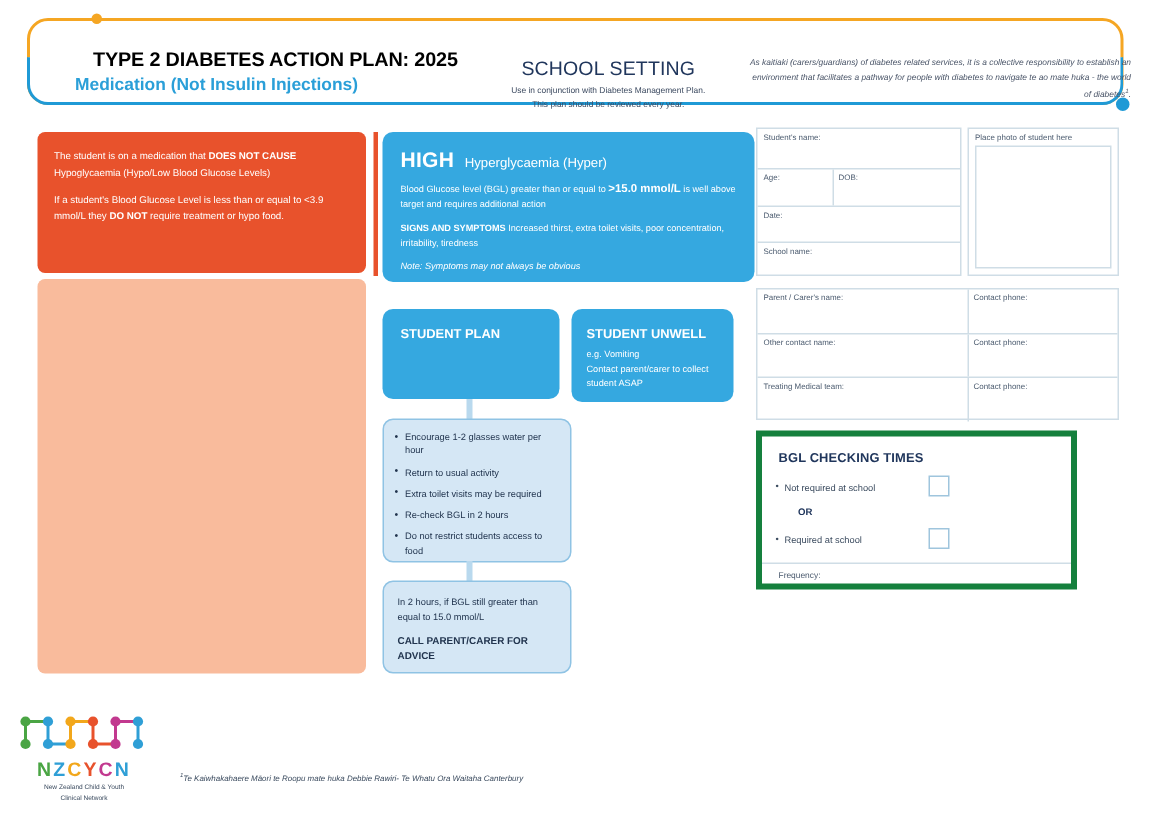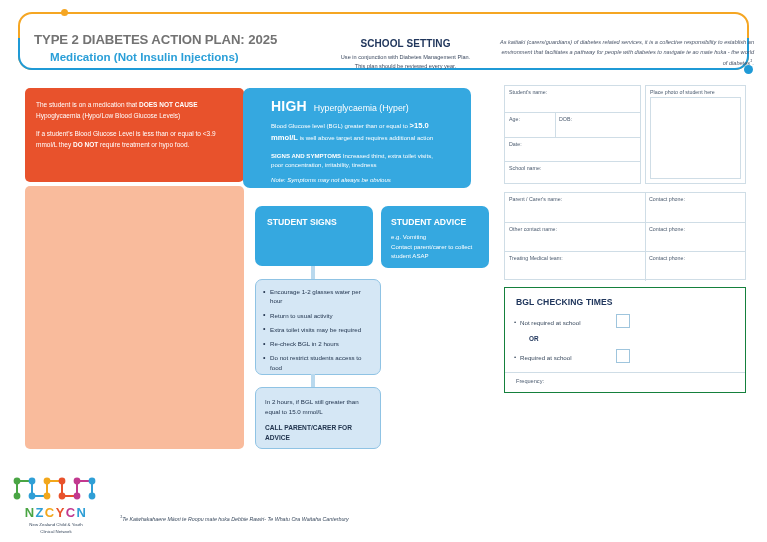--- a/index.html
+++ b/index.html
@@ -27,30 +27,30 @@
     border-right: 2.2px solid #1f9ad6;
     border-top: none;
     height: 58px;
     clip-path: polygon(0% 45%, 100% 45%, 100% 100%, 0% 100%);
   }
   .dot { position: absolute; border-radius: 50%; }
   .dot-orange { width: 7px; height: 7px; background: #f5a623; left: 43px; top: -3px; }
   .dot-blue { width: 9px; height: 9px; background: #1f9ad6; left: 726px; top: 53px; }
 
   .hdr-title {
-    position: absolute; left: 16px; top: 20px;
+    position: absolute; left: 44px; top: 20px;
     font-size: 13.2px; font-weight: bold; letter-spacing: -0.1px;
-    color: #737373;
+    color: #000000;
   }
   .hdr-sub {
     position: absolute; left: 32px; top: 38px;
     font-size: 11.6px; font-weight: bold; color: #2a9fd8;
   }
   .hdr-center { position: absolute; left: 300px; top: 26px; width: 175px; text-align: center; }
-  .hdr-center-title { font-size: 10px; font-weight: bold; color: #20365c; letter-spacing: 0.1px; }
+  .hdr-center-title { font-size: 13px; font-weight: normal; color: #20365c; letter-spacing: 0.1px; }
   .hdr-center-line { font-size: 5.6px; color: #3c4a60; line-height: 1.55; margin-top: 4px; }
   .hdr-right {
     position: absolute; left: 478px; top: 26px; width: 258px;
     text-align: right; font-style: italic; font-size: 5.6px;
     color: #4a5568; line-height: 1.7;
   }
   .hdr-right sup { font-size: 4.2px; }
 
   
   .orange-box {
@@ -62,22 +62,22 @@
     font-size: 6.5px; color: #ffffff; line-height: 1.62; margin-bottom: 8px;
   }
   .orange-line b { font-weight: bold; }
   .peach-box {
     position: absolute; left: 25px; top: 186px; width: 219px; height: 263px;
     background: #f9bb9c; border-radius: 5px;
   }
 
   
   .high-box {
-    position: absolute; left: 243px; top: 88px; width: 228px; height: 100px;
-    background: #35a8e0; border-radius: 7px; padding: 10px 28px;
+    position: absolute; left: 255px; top: 88px; width: 248px; height: 100px;
+    background: #35a8e0; border-radius: 7px; padding: 10px 12px;
   }
   .high-head { display: flex; align-items: baseline; gap: 7px; margin-bottom: 6px; }
   .high-head .big { font-size: 14px; font-weight: bold; color: #ffffff; letter-spacing: 0.2px; }
   .high-head .small { font-size: 8.8px; font-weight: normal; color: #ffffff; }
   .high-p { font-size: 6.1px; color: #ffffff; line-height: 1.62; margin-bottom: 6px; }
   .high-p b { font-weight: bold; font-size: 7.6px; }
   .high-p .sslabel { font-weight: bold; }
   .high-note { font-size: 6.1px; color: #ffffff; font-style: italic; }
 
   .well-box {
@@ -143,22 +143,22 @@
   .photo-box {
     position: absolute; left: 645px; top: 85px; width: 101px; height: 99px;
     border: 1px solid #cfdde6; background: #fff;
   }
   .photo-inner {
     position: absolute; left: 4px; top: 11px; right: 4px; bottom: 4px;
     border: 1px solid #cfdde6;
   }
 
   .bgl-panel {
-    position: absolute; left: 504px; top: 287px; width: 242px; height: 106px;
-    border: 1px solid #15803d; background: #fff;
+    position: absolute; left: 504px; top: 287px; width: 214px; height: 106px;
+    border: 4px solid #15803d; background: #fff;
   }
   .bgl-title {
     position: absolute; left: 11px; top: 9px;
     font-size: 8.6px; font-weight: bold; color: #20365c; letter-spacing: 0.1px;
   }
   .bgl-row { position: absolute; font-size: 6.2px; color: #3a4a5e; }
   .bgl-bullet { position: absolute; left: 15px; }
   .bgl-bullet::before { content: "\2022"; position: absolute; left: -6px; top: -1px; }
   .bgl-chk {
     position: absolute; width: 14px; height: 14px;
@@ -224,25 +224,25 @@
   <div class="high-head">
     <span class="big">HIGH</span>
     <span class="small">Hyperglycaemia (Hyper)</span>
   </div>
   <div class="high-p"><span>Blood Glucose level (BGL) greater than or equal to </span><b>&gt;15.0 mmol/L</b><span> is well above target and requires additional action</span></div>
   <div class="high-p"><span class="sslabel">SIGNS AND SYMPTOMS</span><span> Increased thirst, extra toilet visits, poor concentration, irritability, tiredness</span></div>
   <div class="high-note">Note: Symptoms may not always be obvious</div>
 </div>
 
 <div class="well-box">
-  <div class="lbl">STUDENT SIGNS</div>
+  <div class="lbl">STUDENT PLAN</div>
 </div>
 
 <div class="unwell-box">
-  <div class="lbl">STUDENT ADVICE</div>
+  <div class="lbl">STUDENT UNWELL</div>
   <div class="txt" style="white-space:pre-line">e.g. Vomiting
 Contact parent/carer to collect student ASAP</div>
 </div>
 
 <div class="connector"></div>
 
 <div class="list-box">
   <ul>
     <li>Encourage 1-2 glasses water per hour</li>
     <li>Return to usual activity</li>

